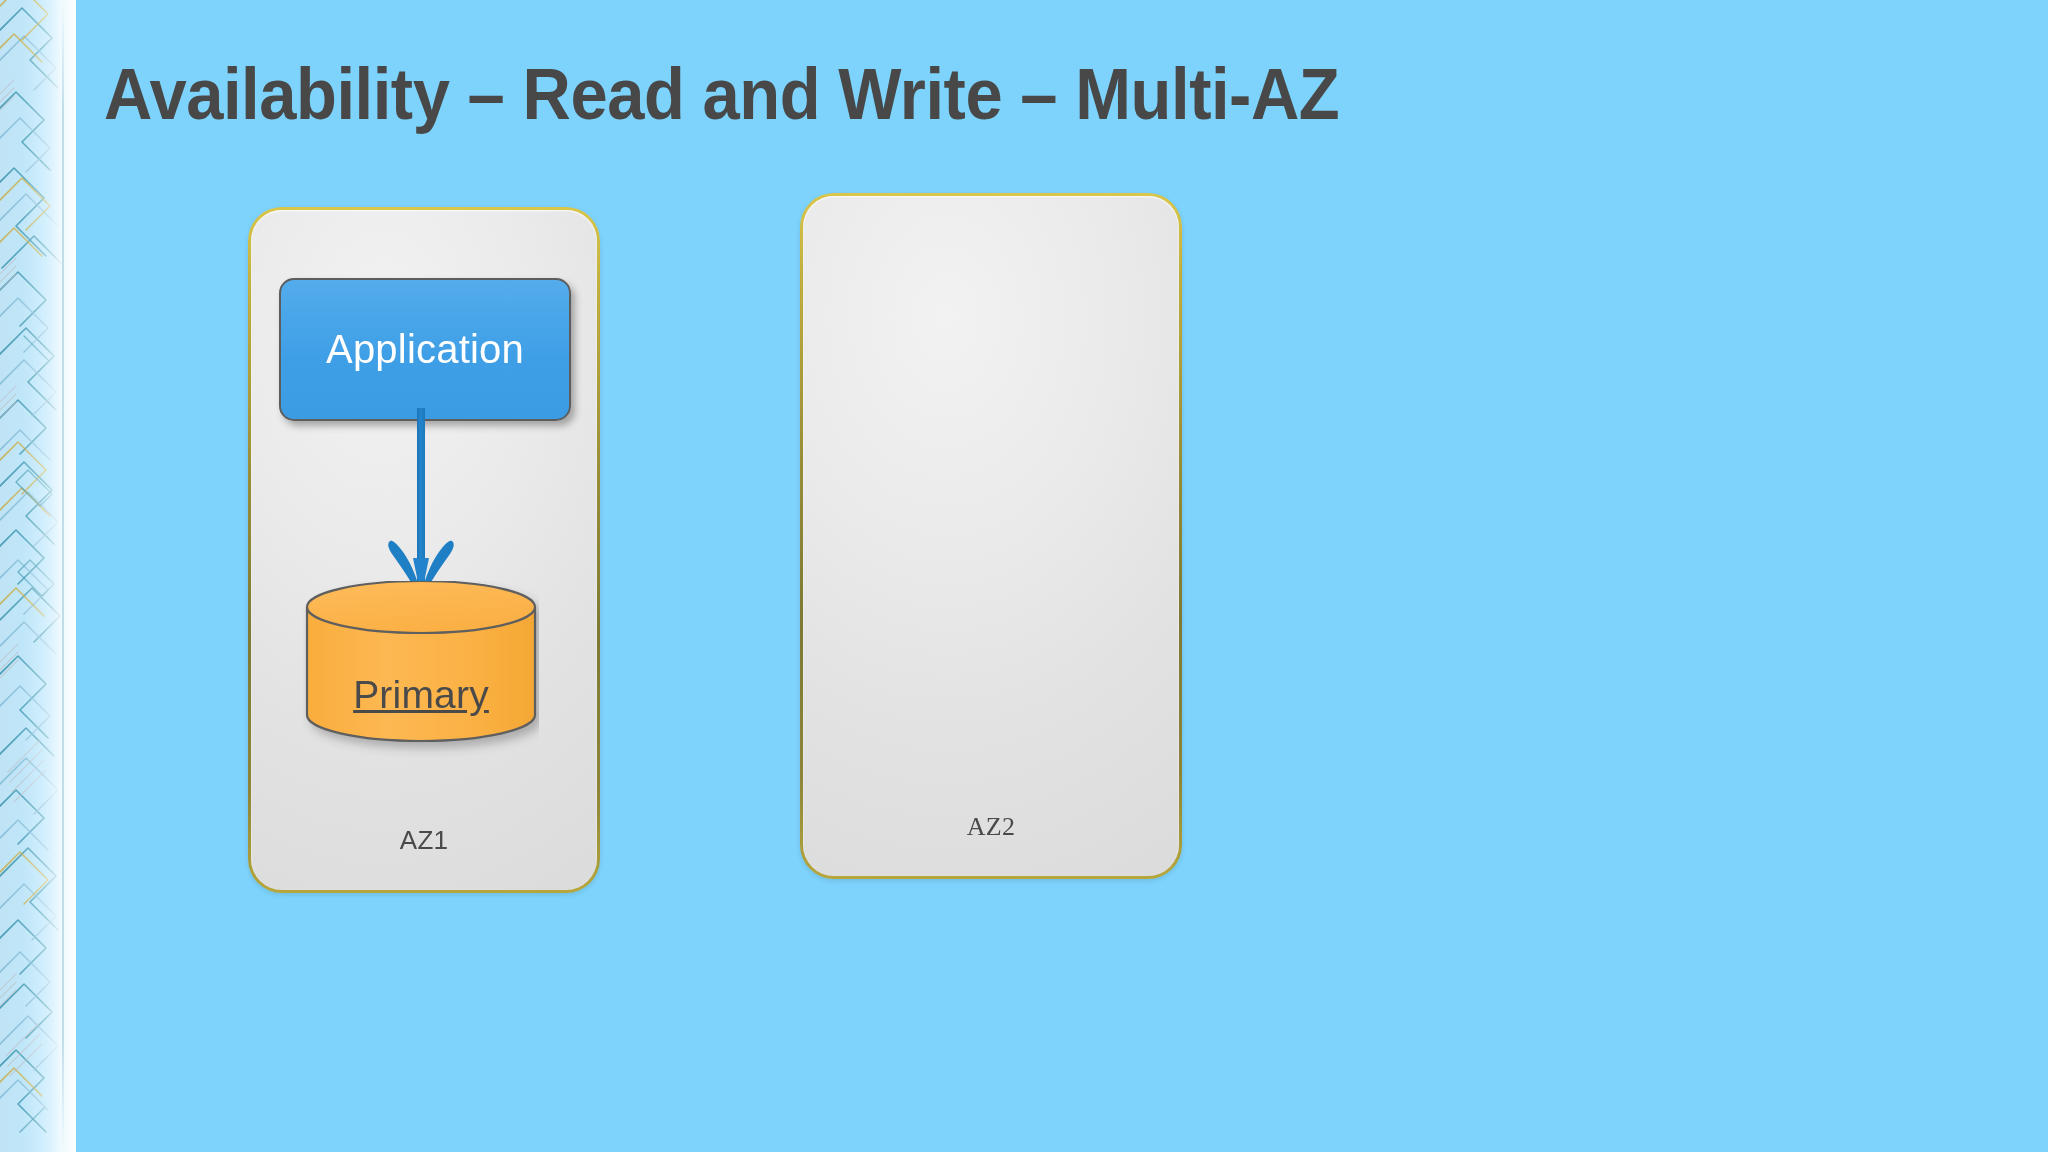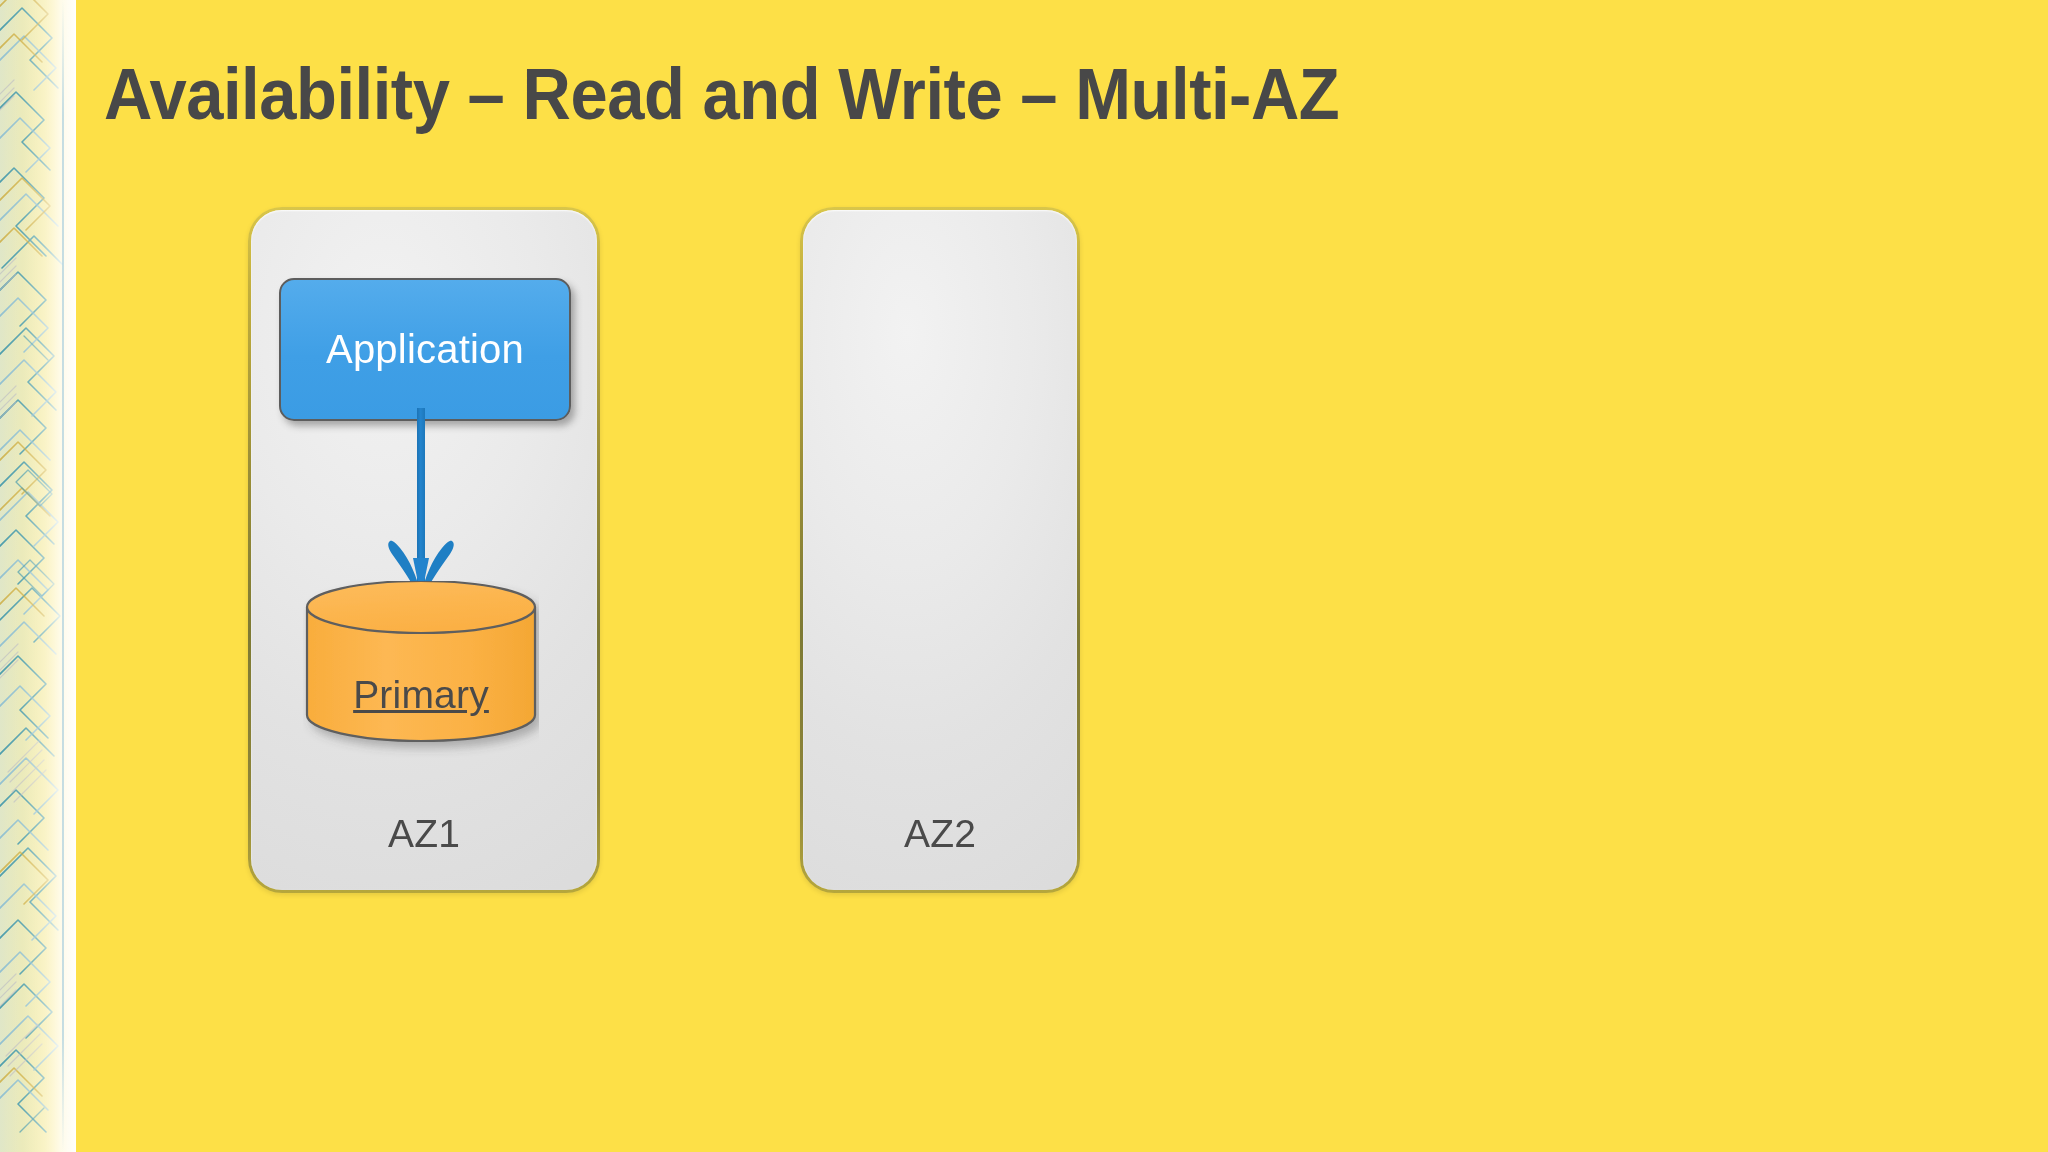--- a/index.html
+++ b/index.html
@@ -11,21 +11,21 @@
     width: 2048px;
     height: 1152px;
     overflow: hidden;
     font-family: "Liberation Sans", sans-serif;
   }
 
   #slide {
     position: relative;
     width: 2048px;
     height: 1152px;
-    background: #fde047;
+    background: #7dd3fc;
     overflow: hidden;
   }
 
   
   #edge-band {
     position: absolute;
     left: 0;
     top: 0;
     width: 76px;
     height: 1152px;
@@ -110,27 +110,27 @@
     background: radial-gradient(120% 90% at 38% 18%,
         #f2f2f2 0%, #eaeaea 38%, #e2e2e2 68%, #dcdcdc 100%);
     box-shadow: inset 0 1px 2px rgba(255,255,255,0.9);
   }
   .az-label {
     position: absolute;
     left: 0;
     bottom: 34px;
     width: 100%;
     text-align: center;
-    font-size: 39px;
+    font-size: 26px;
     color: #4a4a4a;
     letter-spacing: 0.2px;
   }
 
   #az1 { left: 248px; top: 207px; width: 352px; height: 686px; }
-  #az2 { left: 800px; top: 207px; width: 280px; height: 686px; }
+  #az2 { left: 800px; top: 193px; width: 382px; height: 686px; font-family: Liberation Serif, serif; }
 
   
   .app-box {
     position: absolute;
     box-sizing: border-box;
     border: 2px solid #5d5d5d;
     border-radius: 15px;
     background: linear-gradient(to bottom, #54acec 0%, #3f9fe6 55%, #3b9ce4 100%);
     box-shadow: 4px 5px 7px rgba(70,70,70,0.42);
     display: flex;

